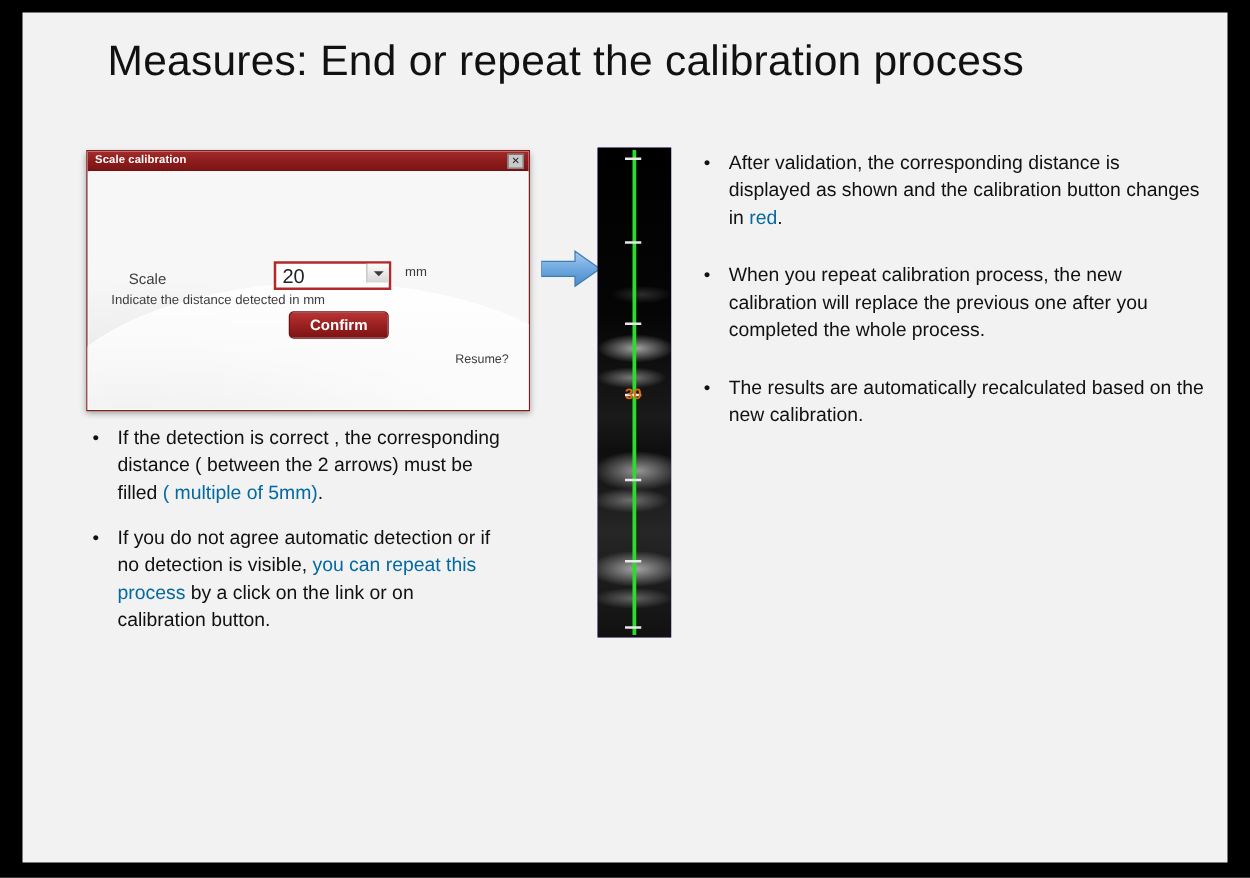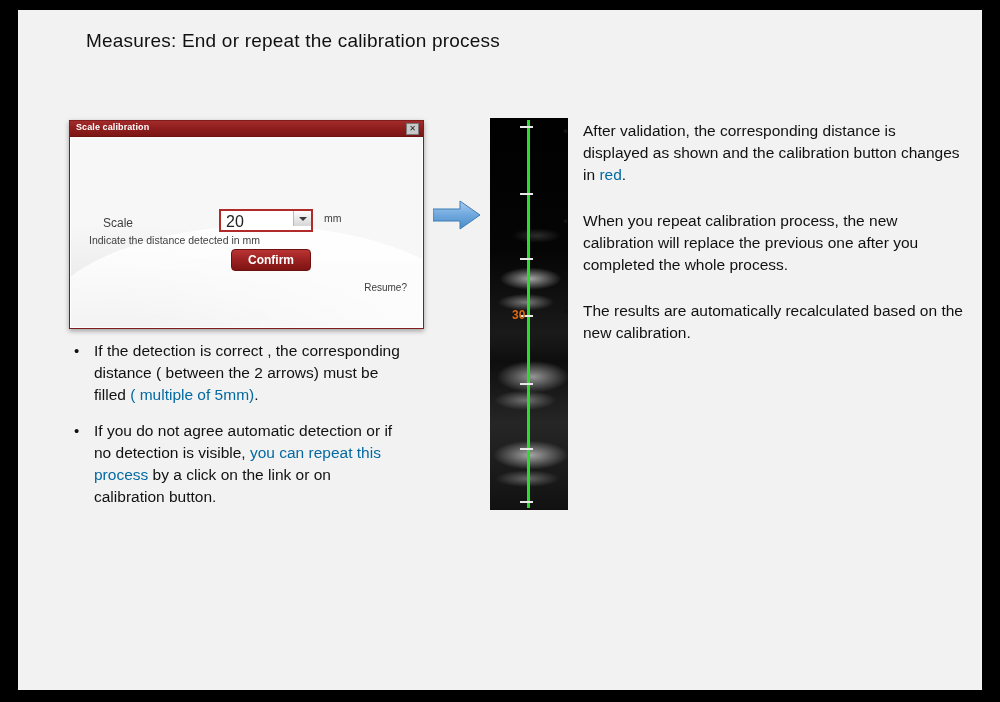--- a/index.html
+++ b/index.html
@@ -18,21 +18,21 @@
     left: 18px;
     top: 10px;
     width: 964px;
     height: 680px;
     background: #f2f2f2;
   }
   .slide-title {
     position: absolute;
     left: 68px;
     top: 20px;
-    font-size: 19px;
+    font-size: 34px;
     color: #111111;
     letter-spacing: 0.2px;
     white-space: nowrap;
   }
 
   
   .dialog {
     position: absolute;
     left: 51px;
     top: 110px;
@@ -185,23 +185,23 @@
     left: 415px;
     top: 190px;
     width: 48px;
     height: 30px;
   }
   .arrow svg { display:block; }
 
   
   .us-image {
     position: absolute;
-    left: 472px;
+    left: 460px;
     top: 108px;
-    width: 78px;
+    width: 59px;
     height: 392px;
     background: #4c1d95;
     overflow: hidden;
   }
   .us-noise {
     position: absolute;
     left: 0; top: 0; right: 0; bottom: 0;
     background:
       radial-gradient(ellipse 44px 16px at 52% 41%, rgba(215,215,215,0.75), rgba(0,0,0,0) 70%),
       radial-gradient(ellipse 40px 12px at 46% 47%, rgba(190,190,190,0.6), rgba(0,0,0,0) 70%),

